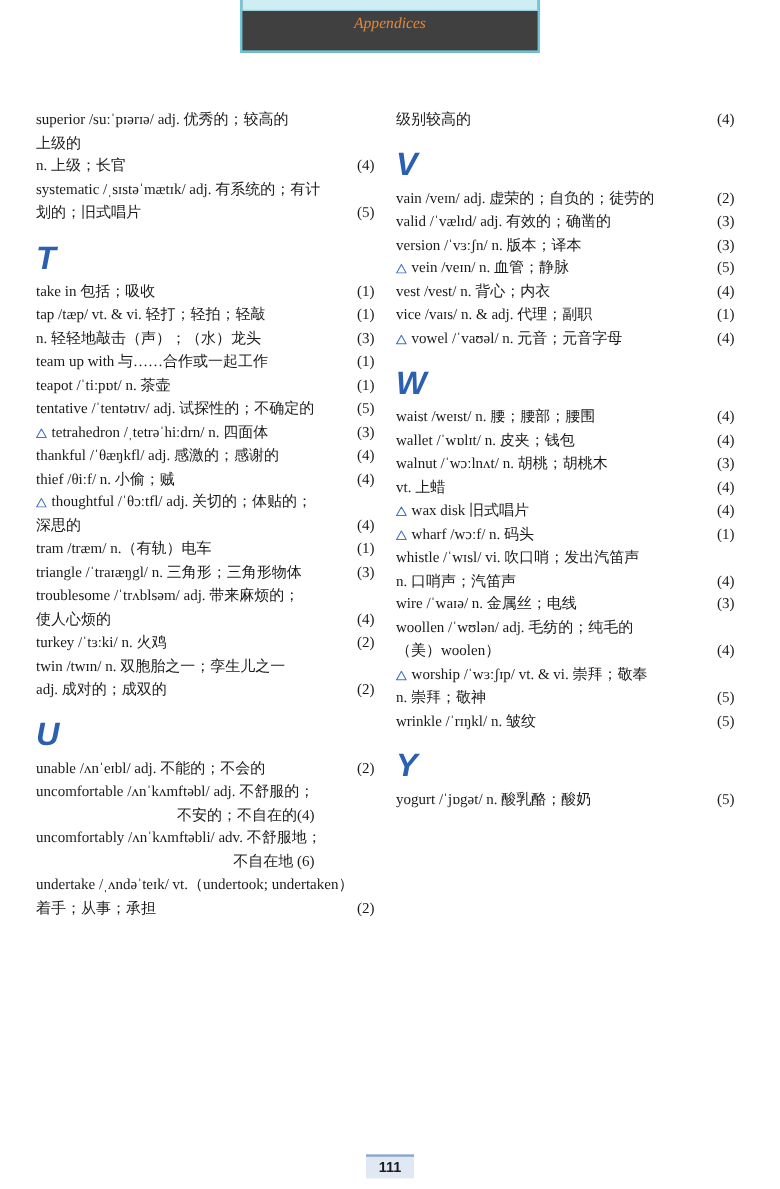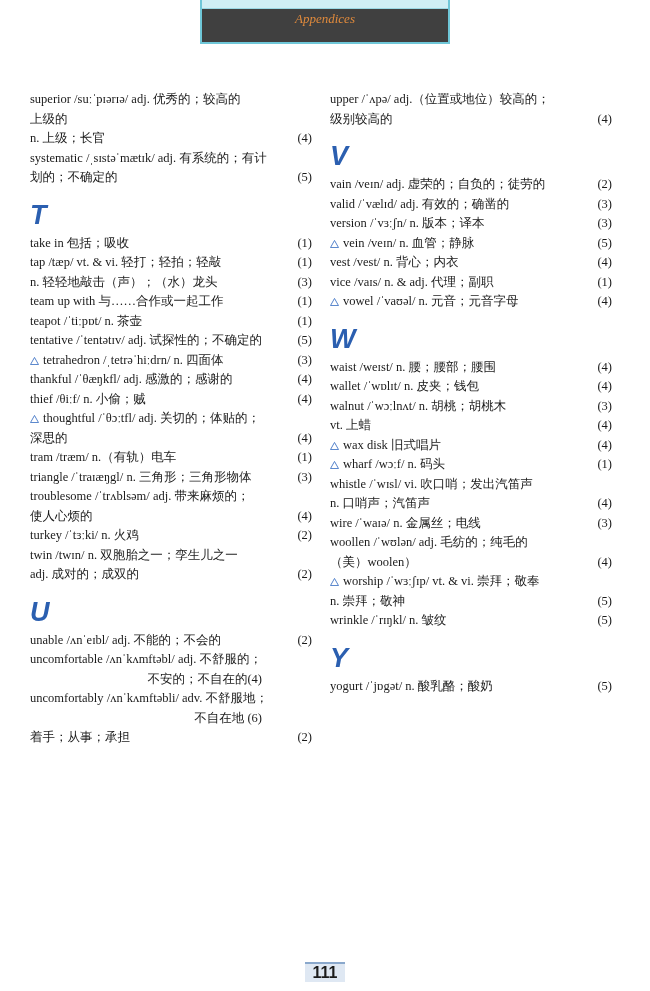--- a/index.html
+++ b/index.html
@@ -115,21 +115,21 @@
     position: absolute;
     left: 305px;
     top: 962px;
     width: 40px;
     height: 20px;
     background: #dfe8f3;
     border-top: 2px solid #8aa8cc;
     text-align: center;
     font-family: "Liberation Sans", sans-serif;
     font-weight: bold;
-    font-size: 16px;
+    font-size: 12px;
     color: #1b1b1b;
     line-height: 18px;
     box-sizing: border-box;
   }
 </style>
 </head>
 <body>
 
 <div class="header-band">
   <div class="band-top"></div>
@@ -138,21 +138,21 @@
 
 <div class="page">
   <div class="col col-left" id="col-left">
       <div class="entry">
         <div class="line"><span class="txt">superior /suːˈpɪərɪə/ adj. 优秀的；较高的</span></div>
         <div class="line center-ish"><span class="txt">上级的</span></div>
         <div class="line center-ish"><span class="txt">n. 上级；长官</span><span class="num">(4)</span></div>
       </div>
       <div class="entry">
         <div class="line"><span class="txt">systematic /ˌsɪstəˈmætɪk/ adj. 有系统的；有计</span></div>
-        <div class="line center-ish"><span class="txt">划的；不确定的</span><span class="num">(5)</span></div>
+        <div class="line center-ish"><span class="txt">划的；旧式唱片</span><span class="num">(5)</span></div>
       </div>
       <div class="letter-head">T</div>
       <div class="entry">
         <div class="line"><span class="txt bold">take in 包括；吸收</span><span class="num">(1)</span></div>
       </div>
       <div class="entry">
         <div class="line"><span class="txt bold">tap /tæp/ vt. &amp; vi. 轻打；轻拍；轻敲</span><span class="num">(1)</span></div>
         <div class="line center-ish"><span class="txt">n. 轻轻地敲击（声）；（水）龙头</span><span class="num">(3)</span></div>
       </div>
       <div class="entry">
@@ -204,26 +204,26 @@
       </div>
       <div class="entry">
         <div class="line"><span class="txt">uncomfortable /ʌnˈkʌmftəbl/ adj. 不舒服的；</span></div>
         <div class="line right-ish"><span class="txt">不安的；不自在的(4)</span></div>
       </div>
       <div class="entry">
         <div class="line"><span class="txt">uncomfortably /ʌnˈkʌmftəbli/ adv. 不舒服地；</span></div>
         <div class="line right-ish"><span class="txt">不自在地 (6)</span></div>
       </div>
       <div class="entry">
+        <div class="line"><span class="txt">undertake /ˌʌndəˈteɪk/ vt.（undertook; undertaken）</span></div>
         <div class="line center-ish"><span class="txt">着手；从事；承担</span><span class="num">(2)</span></div>
       </div>
     </div>
   <div class="col col-right" id="col-right">
       <div class="entry">
-        <div class="line"><span class="txt">upper /ˈʌpə/ adj.（位置或地位）较高的；</span></div>
         <div class="line center-ish"><span class="txt">级别较高的</span><span class="num">(4)</span></div>
       </div>
       <div class="letter-head">V</div>
       <div class="entry">
         <div class="line"><span class="txt bold">vain /veɪn/ adj. 虚荣的；自负的；徒劳的</span><span class="num">(2)</span></div>
       </div>
       <div class="entry">
         <div class="line"><span class="txt">valid /ˈvælɪd/ adj. 有效的；确凿的</span><span class="num">(3)</span></div>
       </div>
       <div class="entry">

